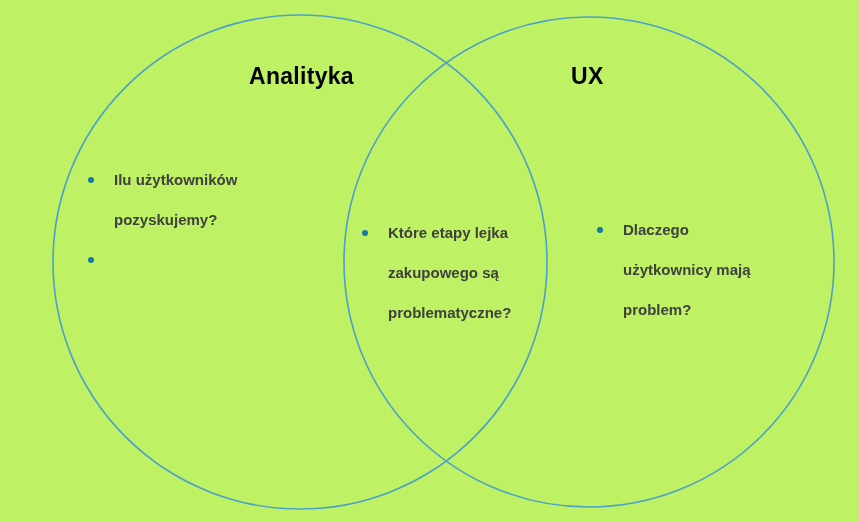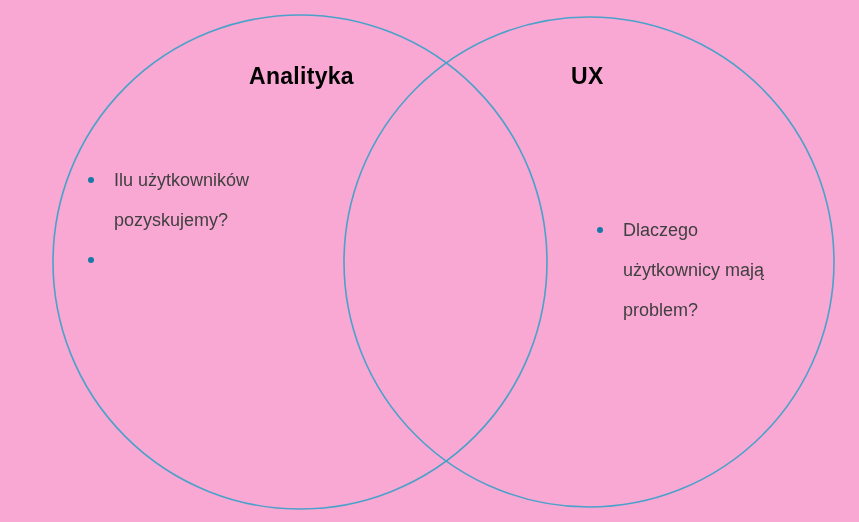--- a/index.html
+++ b/index.html
@@ -6,21 +6,21 @@
   html, body {
     margin: 0;
     padding: 0;
     background: #FFFFFF;
     font-family: "Liberation Sans", "DejaVu Sans", sans-serif;
   }
   .canvas {
     position: relative;
     width: 859px;
     height: 522px;
-    background: #f9a8d4;
+    background: #bef264;
     overflow: hidden;
   }
   .venn-svg {
     position: absolute;
     inset: 0;
     width: 859px;
     height: 522px;
   }
   .venn-svg circle {
     fill: none;
@@ -45,23 +45,24 @@
     padding: 0;
     list-style: none;
   }
   .list-left    { left: 84px;  top: 160px; width: 250px; }
   .list-overlap { left: 358px; top: 213px; width: 175px; }
   .list-right   { left: 593px; top: 210px; width: 180px; }
 
   .venn-item {
     position: relative;
     padding-left: 30px;
-    font-size: 18px;
+    font-size: 15px;
     line-height: 40px;
     color: #404040;
+    font-weight: bold;
   }
   .bullet {
     position: absolute;
     left: 4px;
     top: 17px;
     width: 6px;
     height: 6px;
     border-radius: 50%;
     background: #1878A8;
   }
@@ -83,20 +84,26 @@
   <ul class="venn-list list-left">
     <li class="venn-item">
       <span class="bullet"></span>
       <span>Ilu użytkowników pozyskujemy?</span>
     </li>
     <li class="venn-item">
       <span class="bullet"></span>
     </li>
   </ul>
 
+  <ul class="venn-list list-overlap">
+    <li class="venn-item">
+      <span class="bullet"></span>
+      <span>Które etapy lejka zakupowego są problematyczne?</span>
+    </li>
+  </ul>
 
   <ul class="venn-list list-right">
     <li class="venn-item">
       <span class="bullet"></span>
       <span>Dlaczego użytkownicy mają problem?</span>
     </li>
   </ul>
 
 </div>
 

